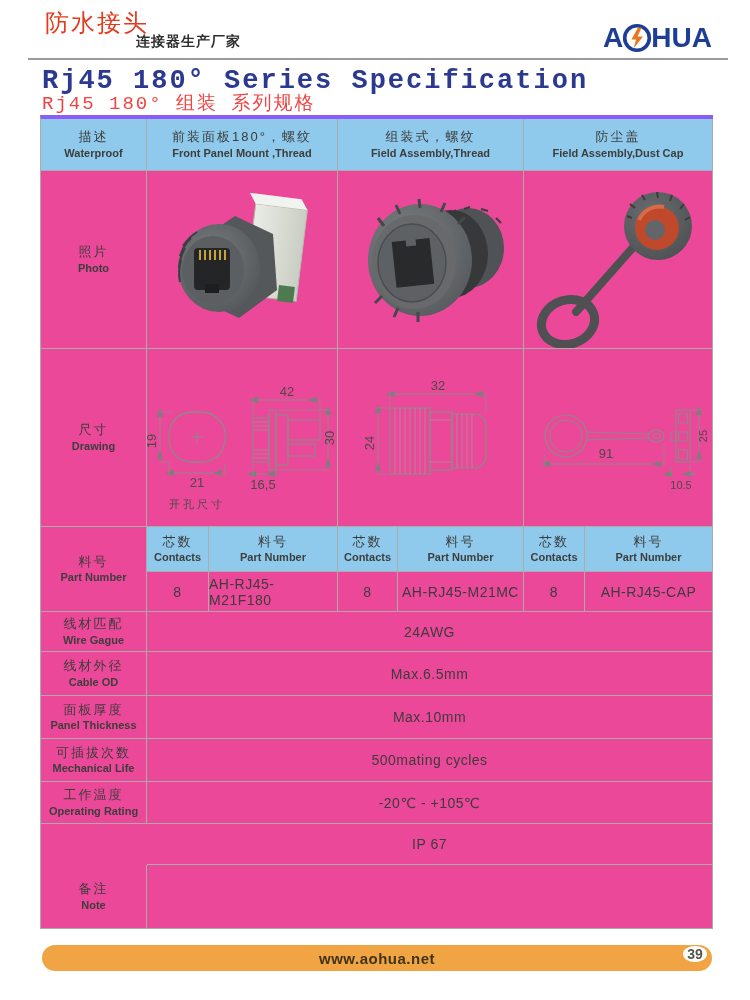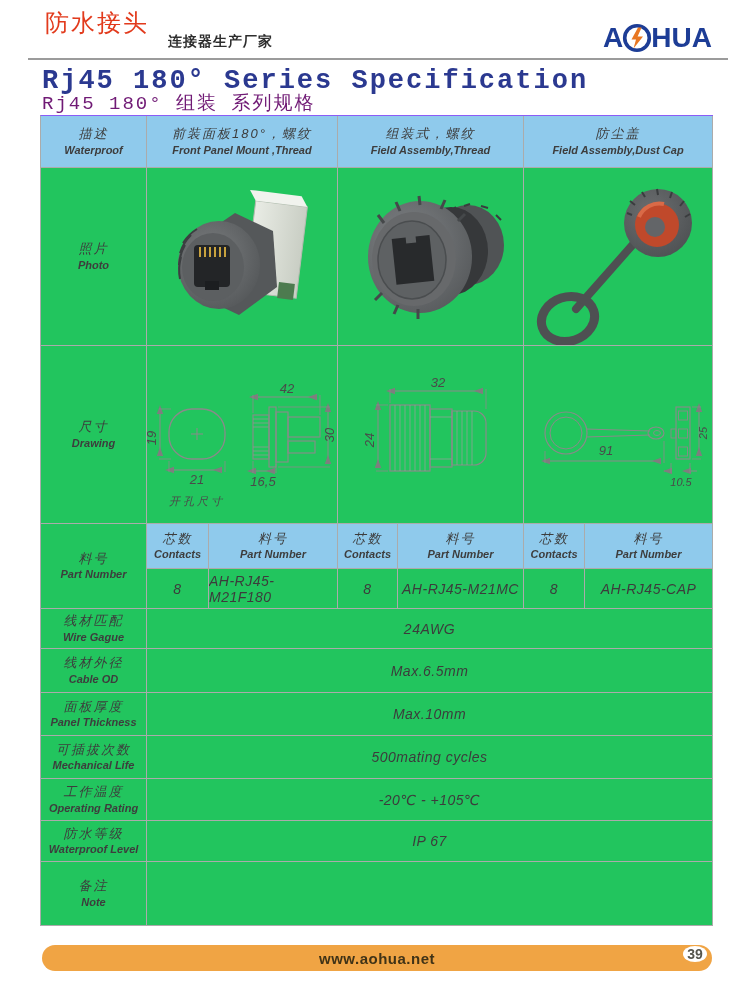--- a/index.html
+++ b/index.html
@@ -2,37 +2,37 @@
 <html><head>
 <meta charset="utf-8">
 <style>
   * { margin:0; padding:0; box-sizing:border-box; }
   html,body { width:750px; height:1000px; background:#ffffff;
     font-family:"Liberation Sans","DejaVu Sans",sans-serif; color:#3c3c3c; }
   .page { position:relative; width:750px; height:1000px; background:#fff; overflow:hidden; }
 
   
   .brand-cn { position:absolute; left:45px; top:7px; font-size:24px; color:#e23a1c; letter-spacing:2px; }
-  .brand-sub { position:absolute; left:168px; top:33px; font-size:14px; font-weight:bold; color:#2e2e2e; letter-spacing:1px; }
+  .brand-sub { position:absolute; left:136px; top:33px; font-size:14px; font-weight:bold; color:#2e2e2e; letter-spacing:1px; }
   .logo { position:absolute; right:38px; top:22px; display:flex; align-items:center; }
   .logo .ltr { font-size:28px; font-weight:800; color:#1d3d96; letter-spacing:0; }
   .logo svg { margin:0 -1px; }
   .head-rule { position:absolute; left:28px; right:22px; top:58px; height:2px; background:#9b9b9b; }
 
   .title-en { position:absolute; left:42px; top:66px; font-family:"Liberation Mono","DejaVu Sans Mono",monospace;
     font-size:27px; color:#2b3990; letter-spacing:2px; font-weight:600; }
   .title-cn { position:absolute; left:42px; top:90px; font-family:"Liberation Mono","DejaVu Sans Mono",monospace;
-    font-size:19px; color:#701a75; letter-spacing:2px; }
+    font-size:19px; color:#ef4444; letter-spacing:2px; }
 
   
   .spec-table { position:absolute; left:40px; top:115px;
     display:grid;
     grid-template-columns:106px 62px 129px 60px 126px 61px 128px;
     grid-template-rows:52px 178px 178px 45px 40px 40px 44px 43px 43px 42px 41px 64px;
-    border-top:1px solid #8b5cf6; border-left:1px solid #ababab; background:#22c55e;font-style:italic; }
+    border-top:4px solid #8b5cf6; border-left:1px solid #ababab; background:#ec4899; }
   .cell { border-right:1px solid #ababab; border-bottom:1px solid #ababab;
     display:flex; flex-direction:column; align-items:center; justify-content:center; overflow:hidden; }
   .blue { background:#8fcaec; }
   .cn { font-size:13px; color:#3d3d3d; letter-spacing:2px; line-height:1.35; }
   .en { font-size:11px; font-weight:bold; color:#3d3d3d; line-height:1.35; }
   .val { font-size:14px; color:#3c3c3c; letter-spacing:0.5px; }
   .pn  { font-size:14px; color:#3c3c3c; letter-spacing:0.5px; }
 
   
   .footer-bar { position:absolute; left:42px; top:945px; width:670px; height:26px;
@@ -383,24 +383,20 @@
     <div class="cell" style="grid-column:2/8">
       <span class="val">500mating cycles</span>
     </div>
     <div class="cell">
       <span class="cn">工作温度</span>
       <span class="en">Operating Rating</span>
     </div>
     <div class="cell" style="grid-column:2/8">
       <span class="val">-20℃ - +105℃</span>
     </div>
-    <div class="cell">
-      <span class="cn">防水等级</span>
-      <span class="en">Waterproof Level</span>
-    </div>
     <div class="cell" style="grid-column:2/8">
       <span class="val">IP 67</span>
     </div>
     <div class="cell">
       <span class="cn">备注</span>
       <span class="en">Note</span>
     </div>
     <div class="cell" style="grid-column:2/8">
       <span class="val"></span>
     </div>

